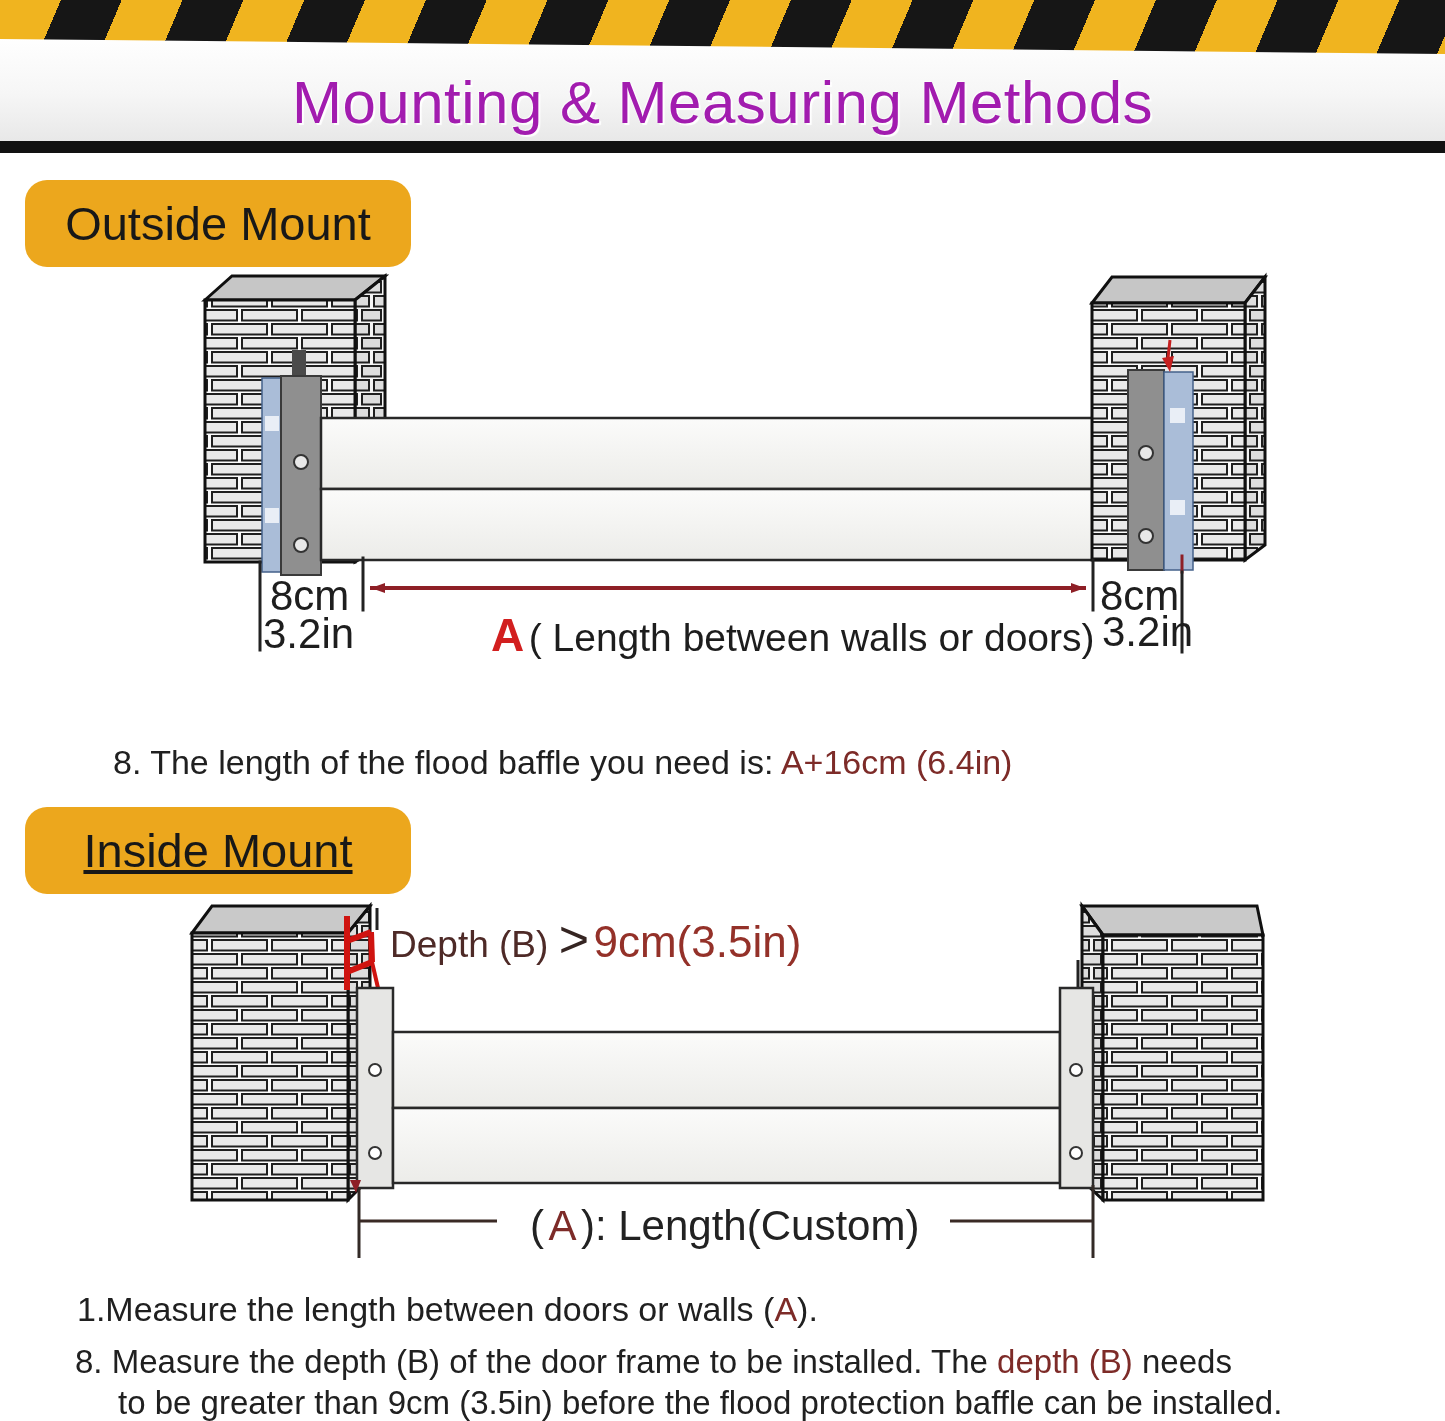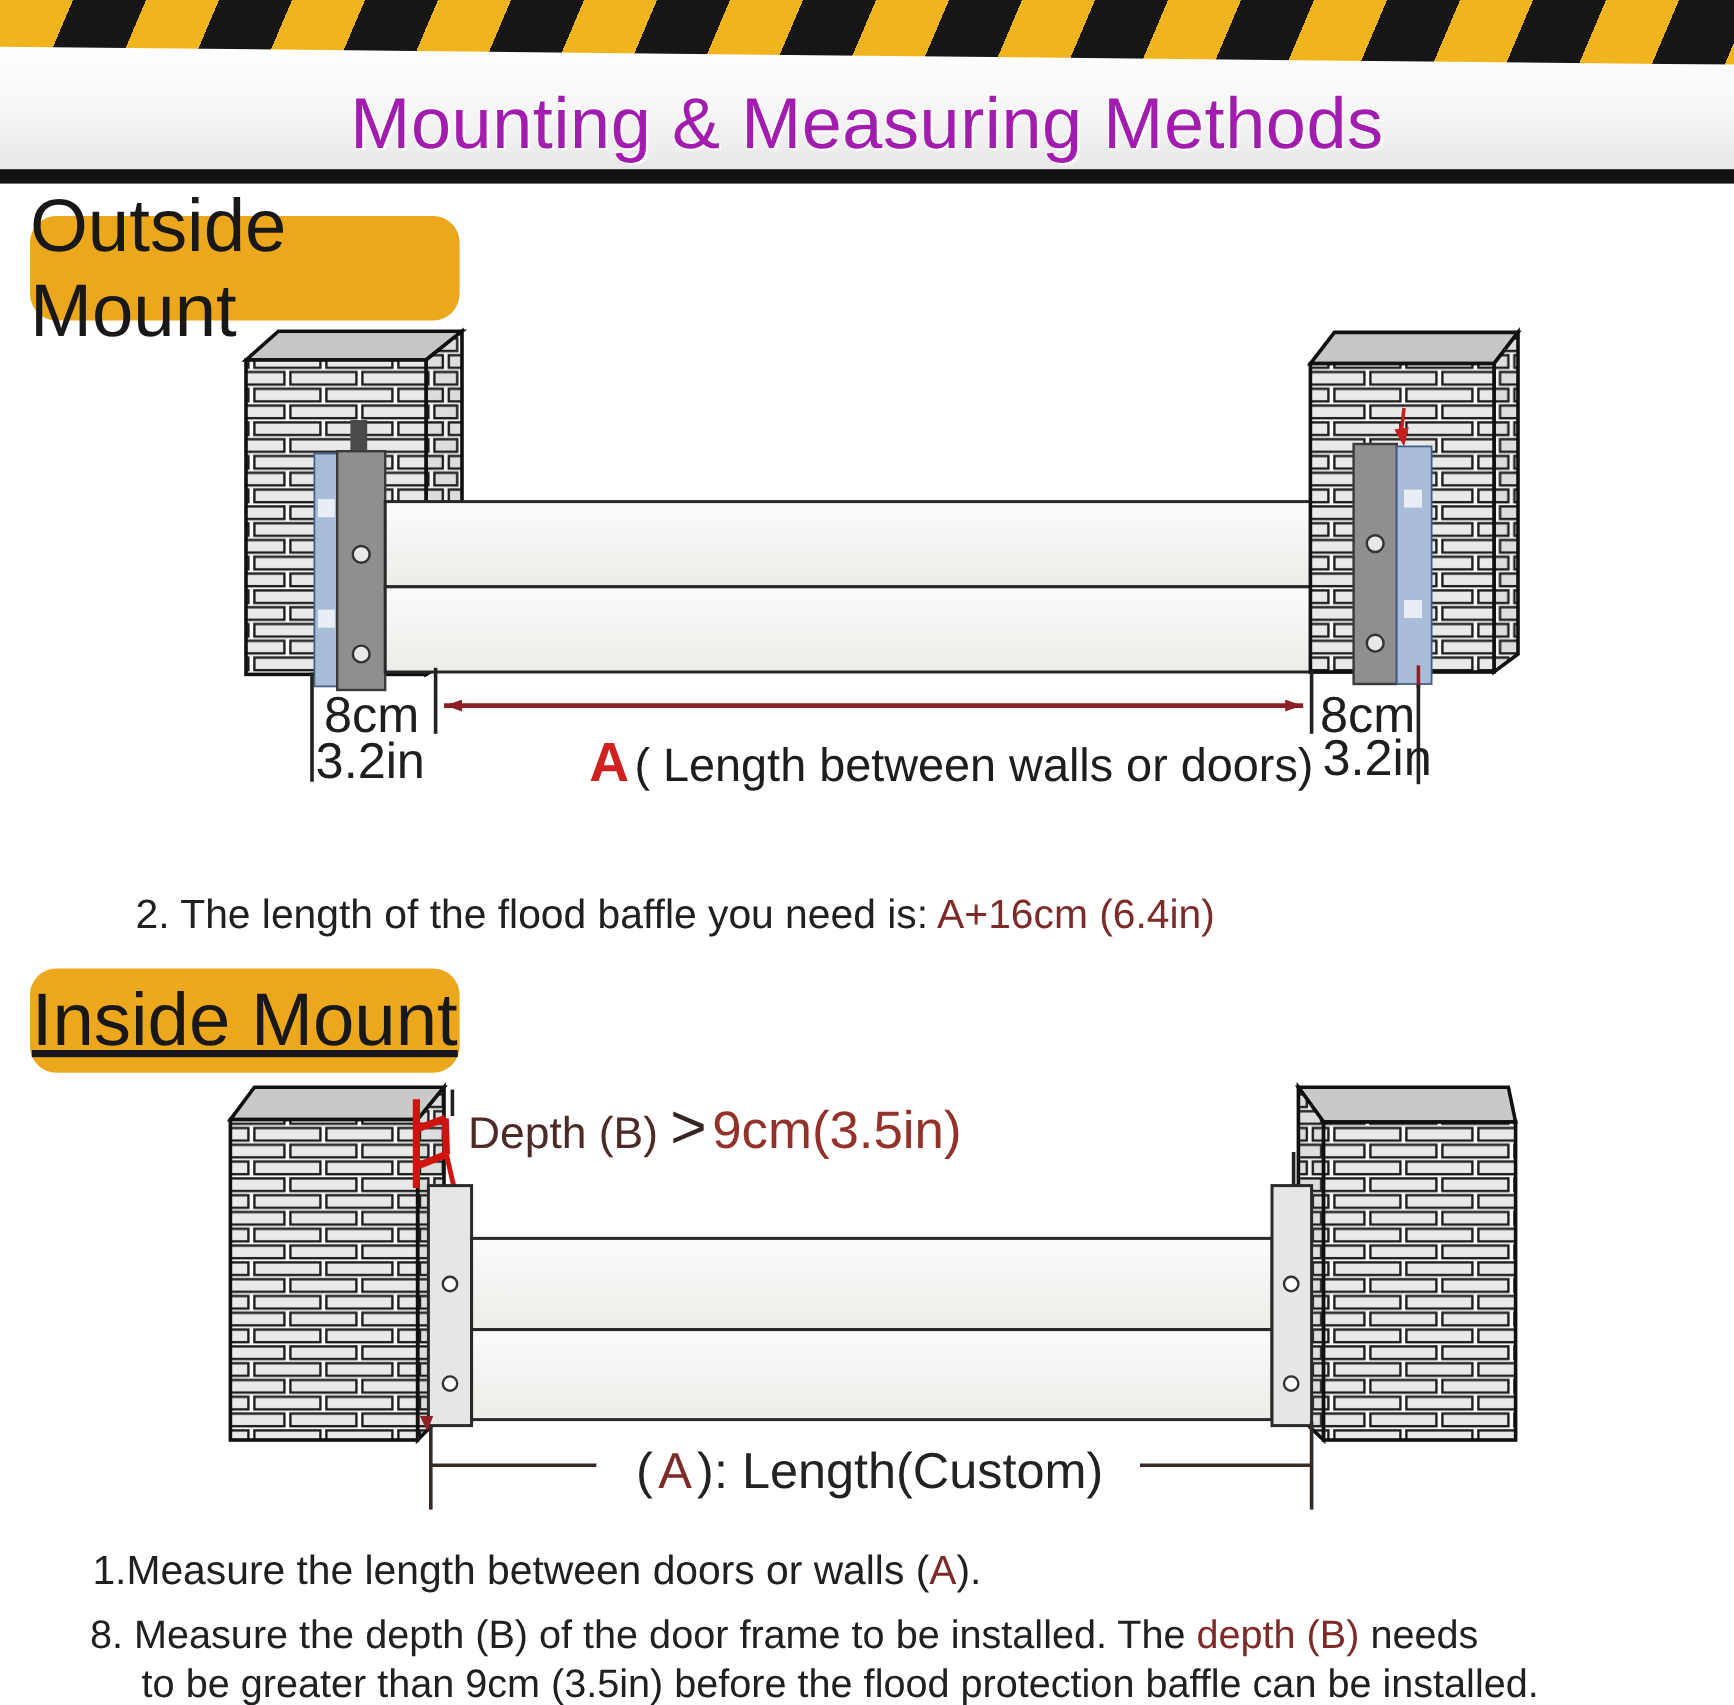--- a/index.html
+++ b/index.html
@@ -9,23 +9,23 @@
   .titleband{position:absolute;left:0;top:36px;width:100%;height:105px;
              background:linear-gradient(180deg,#ffffff 0%,#f6f6f6 55%,#e8e8e8 100%);}
   .stripes{position:absolute;left:0;top:0;width:100%;height:54px;
            background:repeating-linear-gradient(113deg,#f0b41f 0 56px,#161616 56px 112px);
            clip-path:polygon(0 0,100% 0,100% 100%,0 72%);}
   .blackbar{position:absolute;left:0;top:141px;width:100%;height:12px;background:#121212;}
   .banner-title{position:absolute;top:56px;left:0;width:100%;text-align:center;
                 font-size:60px;font-weight:normal;color:#a21caf;letter-spacing:0.5px;
                 text-shadow:2px 2px 1px rgba(255,255,255,0.95), -1px -1px 0 rgba(255,255,255,0.6);margin-top:12px;}
   
-  .badge{position:absolute;left:25px;width:358px;height:87px;background:#eca71d;
+  .badge{position:absolute;left:25px;width:386px;height:87px;background:#eca71d;
          border-radius:22px;display:flex;align-items:center;justify-content:center;
-         font-size:62px;color:#181818;}
+         font-size:47px;color:#181818;}
   #badge-outside{top:180px;}
   #badge-inside{top:807px;text-decoration:underline;}
   
   .instr{position:absolute;font-size:34px;color:#202020;white-space:nowrap;}
   .maroon{color:#7d2b28;}
   #out-instr1{left:114px;top:694px;}
   #out-instr2{left:113px;top:743px;}
   #in-instr1{left:77px;top:1290px;}
   #in-instr2a{left:75px;top:1343px;font-size:33px;}
   #in-instr2b{left:72px;top:1384px;font-size:33px;margin-left:46px;}
@@ -173,21 +173,21 @@
         <text x="530" y="1240" stroke="none">
           <tspan font-size="42" fill="#222">(</tspan>
           <tspan font-size="42" fill="#7d2b28">A</tspan>
           <tspan font-size="42" fill="#222">): Length(Custom)</tspan>
         </text>
       </g>
     </g>
   </svg>
 
   <div class="instr" id="out-instr2">
-    <span>2. The length of the flood baffle you need is: </span><span class="maroon">A+16cm (6.4in)</span>
+    <span>8. The length of the flood baffle you need is: </span><span class="maroon">A+16cm (6.4in)</span>
   </div>
 
   <div class="instr" id="in-instr1">
     <span>1.Measure the length between doors or walls (</span><span class="maroon">A</span><span>).</span>
   </div>
   <div class="instr" id="in-instr2a">
     <span>8. Measure the depth (B) of the door frame to be installed. The </span><span class="maroon">depth (B)</span><span> needs</span>
   </div>
   <div class="instr" id="in-instr2b">to be greater than 9cm (3.5in) before the flood protection baffle can be installed.</div>
 

